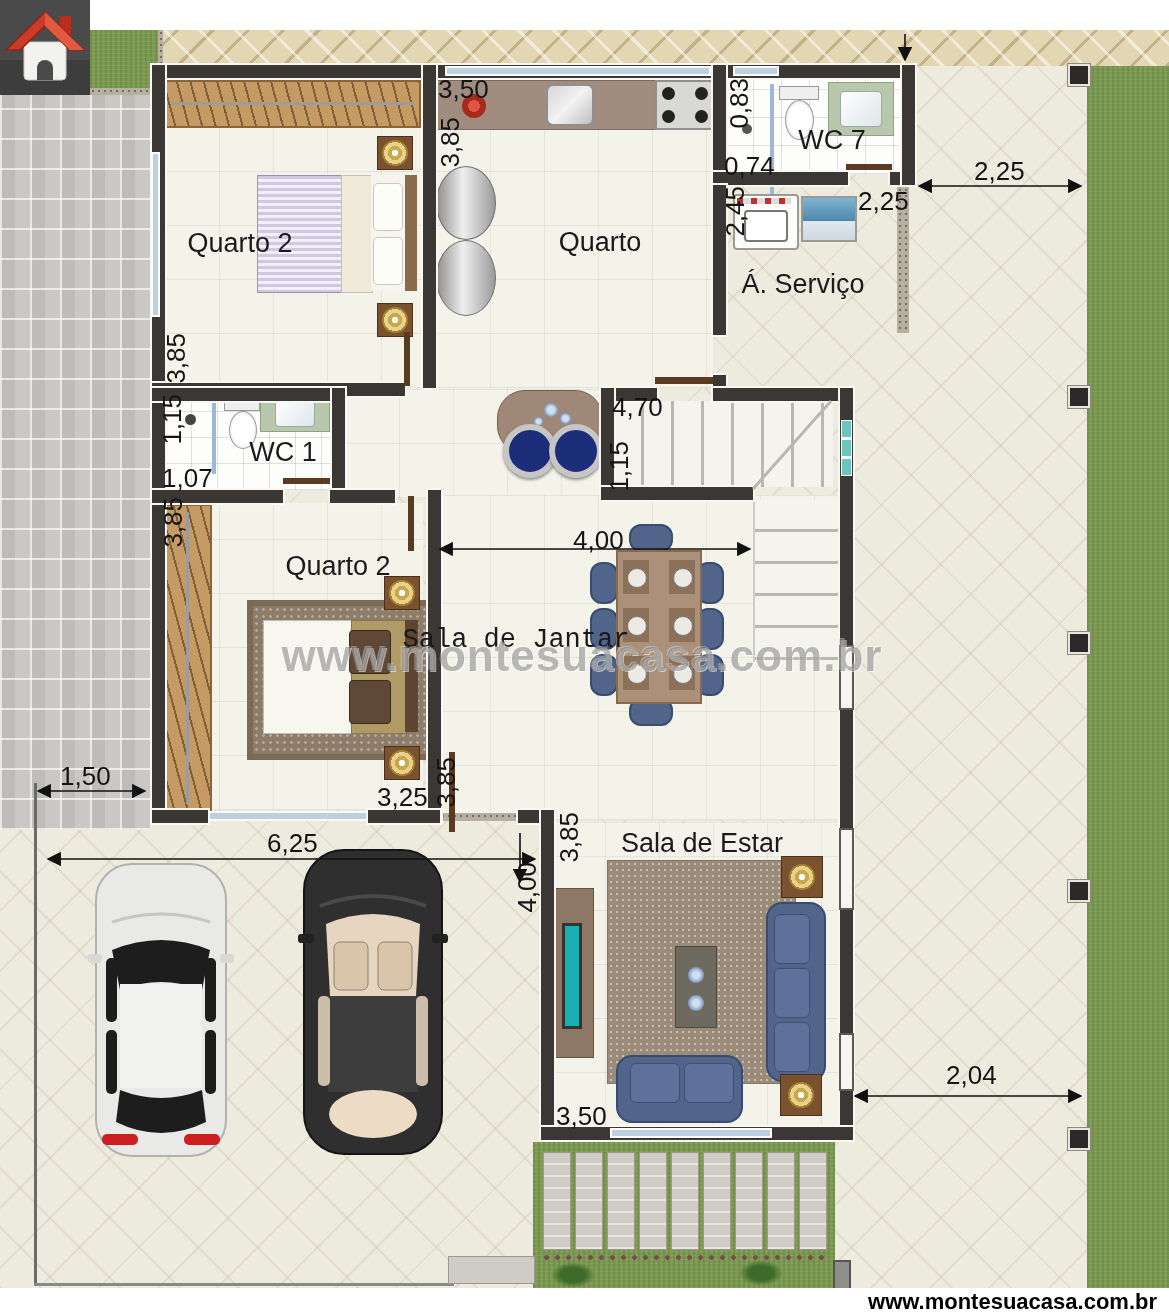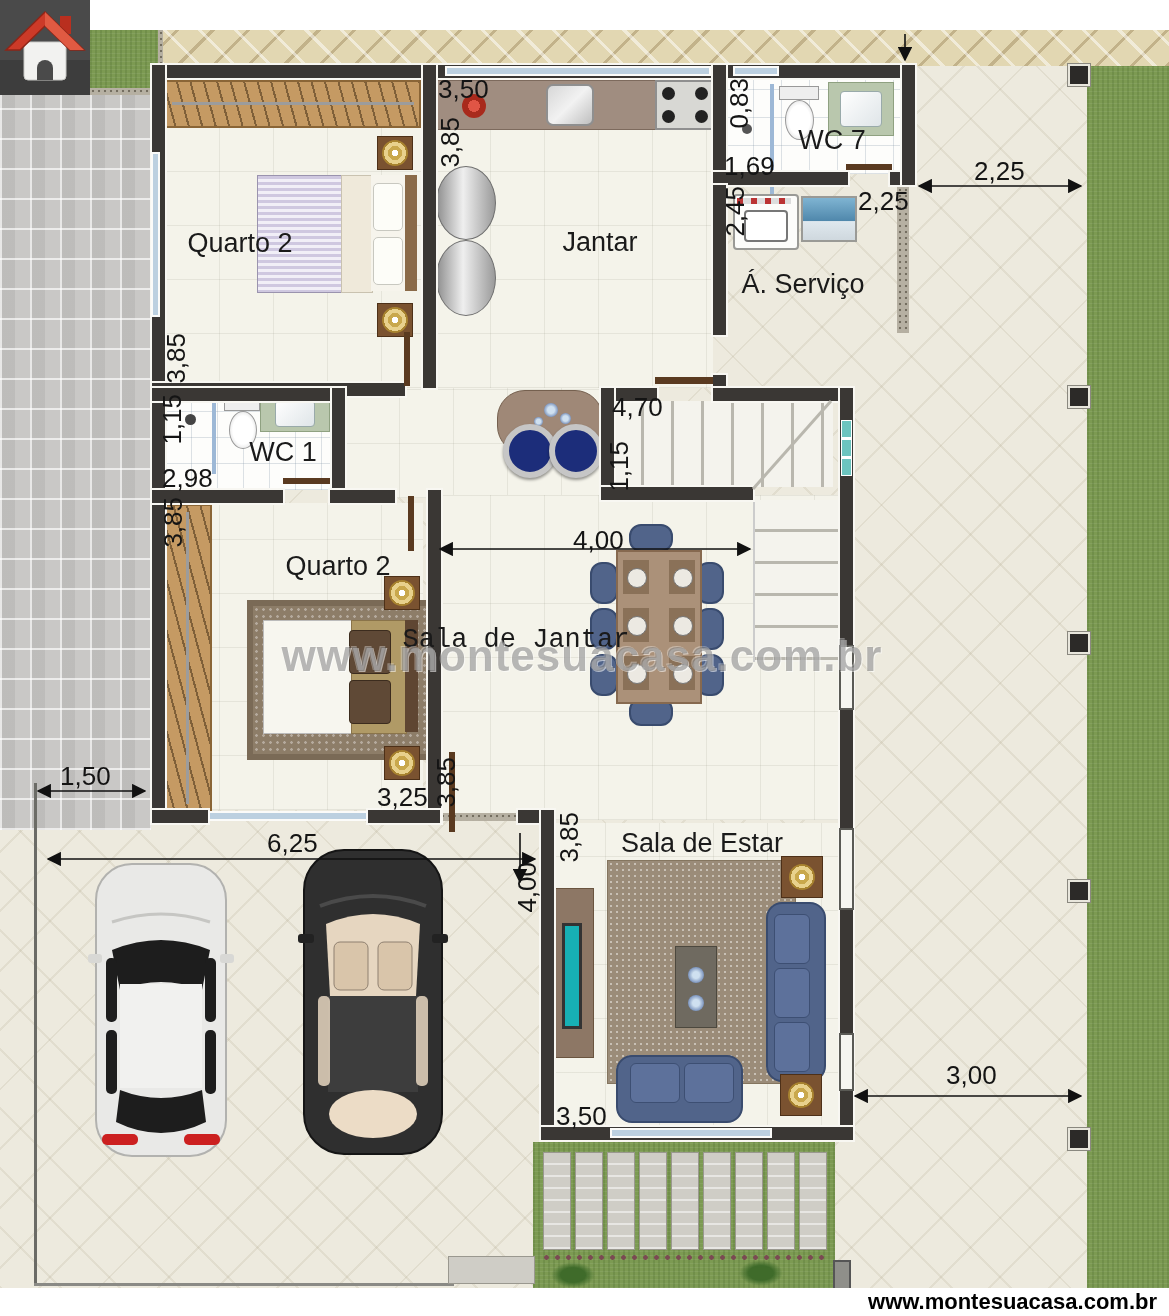--- a/index.html
+++ b/index.html
@@ -293,50 +293,50 @@
   <div class="abs door" style="left:655px;top:377px;width:58px;height:7px;z-index:5;"></div>
   <div class="abs door" style="left:449px;top:752px;width:6px;height:80px;z-index:5;"></div>
 
   <div class="abs col-marker" style="left:1068px;top:64px;width:18px;height:18px;z-index:5;"></div>
   <div class="abs col-marker" style="left:1068px;top:386px;width:18px;height:18px;z-index:5;"></div>
   <div class="abs col-marker" style="left:1068px;top:632px;width:18px;height:18px;z-index:5;"></div>
   <div class="abs col-marker" style="left:1068px;top:880px;width:18px;height:18px;z-index:5;"></div>
   <div class="abs col-marker" style="left:1068px;top:1128px;width:18px;height:18px;z-index:5;"></div>
 
   <div class="abs room-label" style="left:240px;top:243px;">Quarto 2</div>
-  <div class="abs room-label" style="left:600px;top:242px;">Jantar</div>
+  <div class="abs room-label" style="left:600px;top:242px;">Quarto</div>
   <div class="abs room-label" style="left:832px;top:140px;">WC 7</div>
   <div class="abs room-label" style="left:803px;top:284px;">Á. Serviço</div>
   <div class="abs room-label" style="left:283px;top:452px;">WC 1</div>
   <div class="abs room-label" style="left:338px;top:566px;">Quarto 2</div>
   <div class="abs room-label" style="left:516px;top:640px;font-family:Liberation Mono, monospace;">Sala de Jantar</div>
   <div class="abs room-label" style="left:702px;top:843px;">Sala de Estar</div>
 
   <div class="abs dim" style="left:438px;top:76px;">3,50</div>
   <div class="abs dim v" style="left:437px;top:117px;">3,85</div>
   <div class="abs dim v" style="left:726px;top:78px;">0,83</div>
-  <div class="abs dim" style="left:724px;top:153px;">1,69</div>
+  <div class="abs dim" style="left:724px;top:153px;">0,74</div>
   <div class="abs dim" style="left:858px;top:188px;">2,25</div>
   <div class="abs dim" style="left:974px;top:158px;">2,25</div>
   <div class="abs dim v" style="left:722px;top:186px;">2,45</div>
   <div class="abs dim v" style="left:163px;top:333px;">3,85</div>
   <div class="abs dim v" style="left:159px;top:394px;">1,15</div>
-  <div class="abs dim" style="left:162px;top:465px;">2,98</div>
+  <div class="abs dim" style="left:162px;top:465px;">1,07</div>
   <div class="abs dim" style="left:612px;top:394px;">4,70</div>
   <div class="abs dim v" style="left:606px;top:441px;">1,15</div>
   <div class="abs dim v" style="left:160px;top:497px;">3,85</div>
   <div class="abs dim" style="left:573px;top:527px;">4,00</div>
   <div class="abs dim" style="left:377px;top:784px;">3,25</div>
   <div class="abs dim v" style="left:433px;top:757px;">3,85</div>
   <div class="abs dim" style="left:60px;top:763px;">1,50</div>
   <div class="abs dim" style="left:267px;top:830px;">6,25</div>
   <div class="abs dim v" style="left:514px;top:862px;">4,00</div>
   <div class="abs dim v" style="left:556px;top:812px;">3,85</div>
   <div class="abs dim" style="left:556px;top:1103px;">3,50</div>
-  <div class="abs dim" style="left:946px;top:1062px;">3,00</div>
+  <div class="abs dim" style="left:946px;top:1062px;">2,04</div>
 
   <svg class="abs" style="left:0;top:0;z-index:7;pointer-events:none;" width="1169" height="1316">
     <defs>
       <marker id="arr" viewBox="0 0 10 10" refX="9" refY="5" markerWidth="9" markerHeight="9" orient="auto-start-reverse">
         <path d="M0,0 L10,5 L0,10 z" fill="#111"></path>
       </marker>
     </defs>
     <g stroke="#111" stroke-width="1.6" fill="none">
       <line x1="919" y1="186" x2="1081" y2="186" marker-start="url(#arr)" marker-end="url(#arr)"></line>
       <line x1="855" y1="1096" x2="1081" y2="1096" marker-start="url(#arr)" marker-end="url(#arr)"></line>

